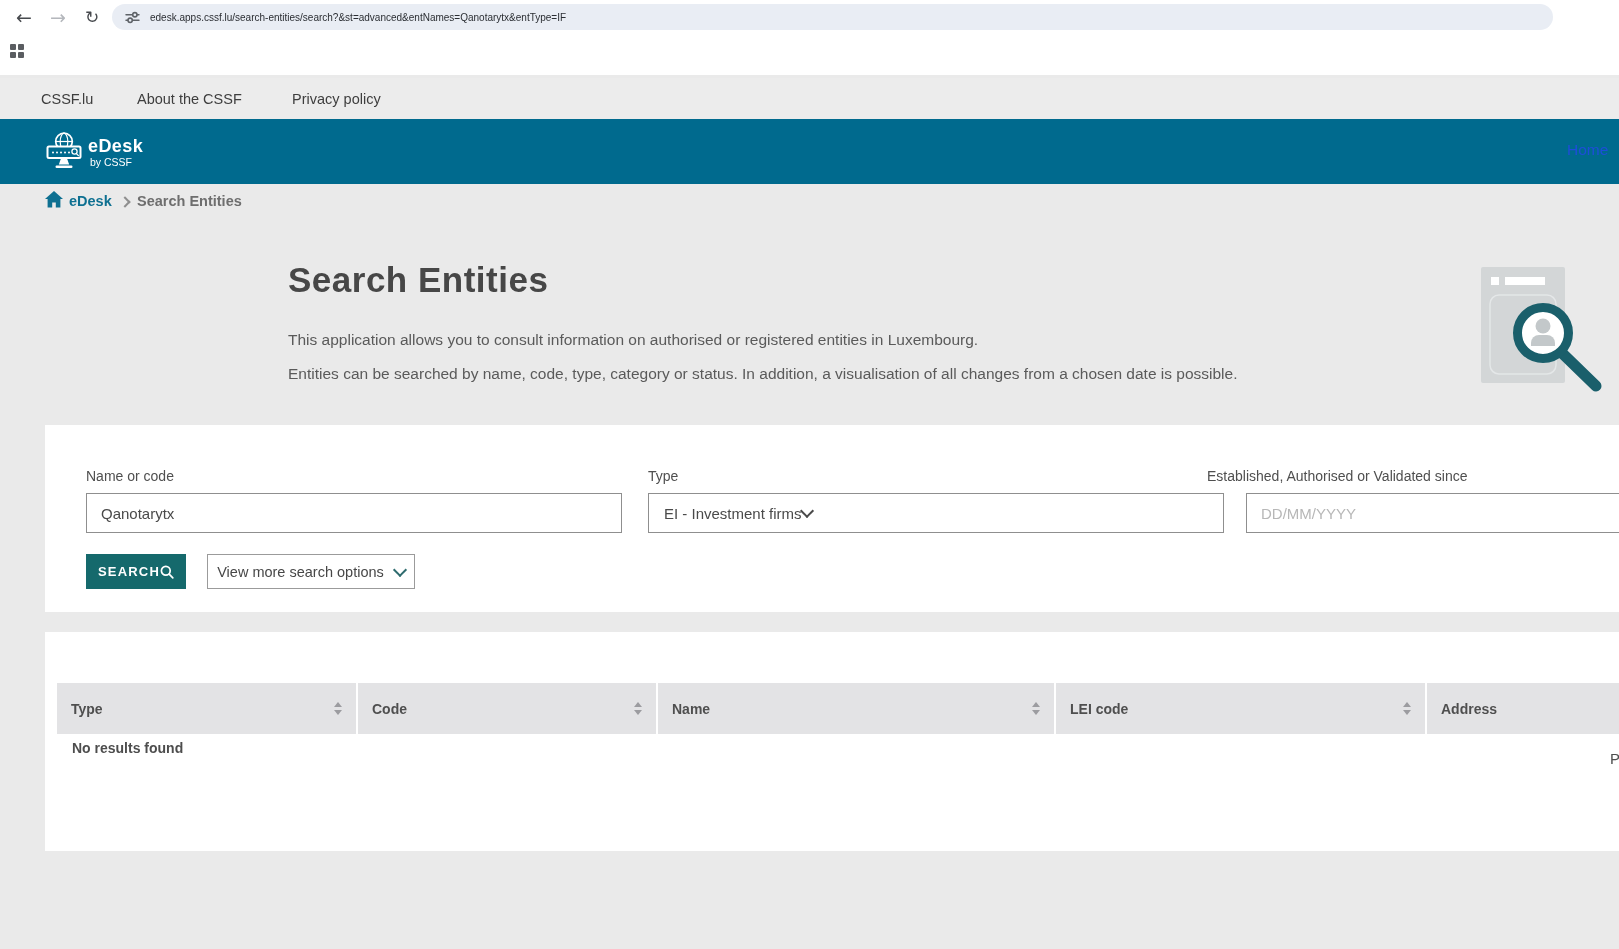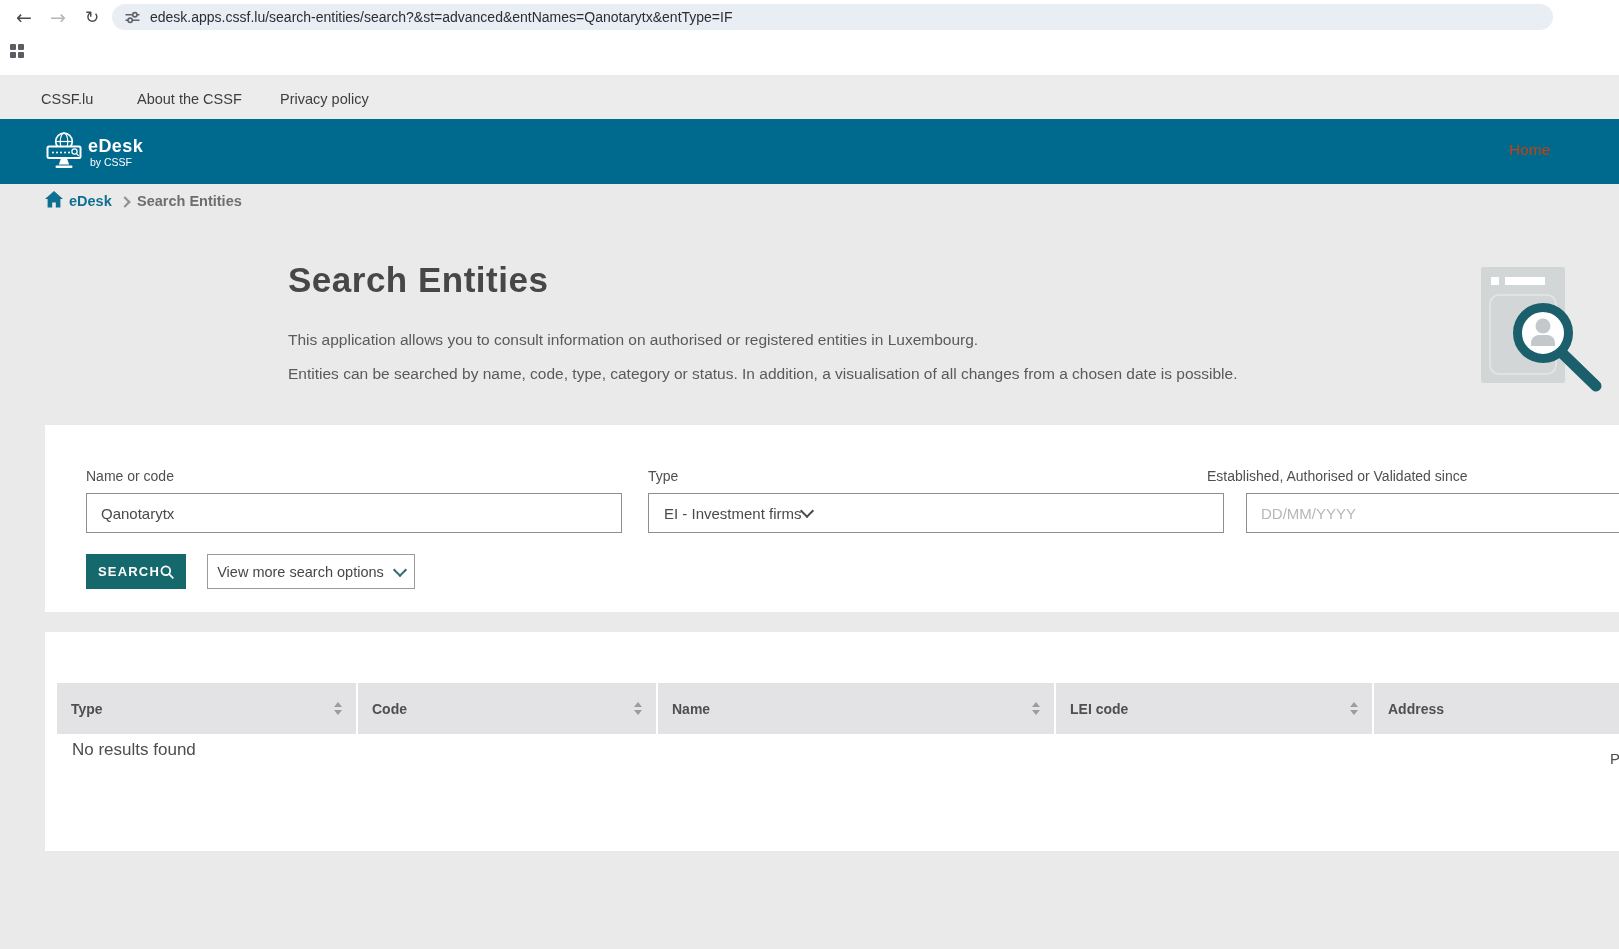--- a/index.html
+++ b/index.html
@@ -9,38 +9,38 @@
   
   .chrome{position:absolute;left:0;top:0;width:1619px;height:75px;background:#ffffff;}
   .nav-btn{position:absolute;top:3px;width:28px;height:28px;display:flex;align-items:center;justify-content:center;
            font-family:"DejaVu Sans",sans-serif;font-size:19px;color:#474a4e;cursor:pointer;}
   #btn-back{left:10px;}
   #btn-forward{left:44px;color:#b4b7bc;}
   #btn-reload{left:78px;font-size:17px;}
   .url-pill{position:absolute;left:112px;top:4px;width:1441px;height:26px;border-radius:13px;background:#e9edf4;
             display:flex;align-items:center;}
   .tune-icon{margin-left:13px;width:15px;height:15px;flex:0 0 auto;}
-  .url-text{margin-left:10px;font-size:14px;color:#2b2e33;white-space:nowrap;}
+  .url-text{margin-left:10px;font-size:10px;color:#2b2e33;white-space:nowrap;}
   .grid-icon{position:absolute;left:10px;top:44px;width:16px;height:16px;display:grid;
              grid-template-columns:6px 6px;grid-template-rows:6px 6px;gap:2px;}
   .grid-icon span{background:#5a5d61;border-radius:1px;}
 
   
   .util-nav{position:absolute;left:0;top:78px;width:1619px;height:41px;background:#ececec;}
   .util-link{position:absolute;top:13px;font-size:14.5px;color:#3e3e3e;cursor:pointer;}
   #ulink-0{left:41px;}
   #ulink-1{left:137px;}
-  #ulink-2{left:280px;}
+  #ulink-2{left:292px;}
 
   
   .teal-bar{position:absolute;left:0;top:119px;width:1619px;height:65px;background:#006a8e;}
   .logo-icon{position:absolute;left:44px;top:132px;}
   .logo-title{position:absolute;left:88px;top:136px;font-size:18px;font-weight:bold;color:#fff;letter-spacing:.4px;}
   .logo-sub{position:absolute;left:90px;top:156px;font-size:10.5px;color:#fff;}
-  .home-link{position:absolute;left:1509px;top:141px;font-size:15.5px;color:#c2410c;cursor:pointer;}
+  .home-link{position:absolute;left:1567px;top:141px;font-size:15.5px;color:#1d4ed8;cursor:pointer;}
 
   
   .crumb-home{position:absolute;left:45px;top:191px;cursor:pointer;}
   .crumb-root{position:absolute;left:69px;top:193px;font-size:14.5px;font-weight:bold;color:#0e7091;cursor:pointer;}
   .crumb-chevron{position:absolute;left:121px;top:198px;width:6px;height:6px;
                  border-right:2px solid #8f8f8f;border-bottom:2px solid #8f8f8f;transform:rotate(-45deg);}
   .crumb-current{position:absolute;left:137px;top:193px;font-size:14.5px;font-weight:bold;color:#6e6e6e;}
 
   
   .intro-title{position:absolute;left:288px;top:260px;font-size:35px;font-weight:bold;color:#474747;letter-spacing:.5px;}
@@ -77,26 +77,26 @@
             display:flex;align-items:center;justify-content:center;gap:11px;cursor:pointer;}
   .btn-more .chev-down{border-color:#2e6b6e;margin-top:-4px;}
 
   
   .thead{position:absolute;left:57px;top:683px;height:51px;display:flex;gap:2px;}
   .th{background:#e3e3e5;display:flex;align-items:center;box-sizing:border-box;padding:0 14px;
       font-size:14px;font-weight:bold;color:#4f4f4f;cursor:pointer;}
   .th-type{width:299px;}
   .th-code{width:298px;}
   .th-name{width:396px;}
-  .th-lei{width:316px;}
+  .th-lei{width:369px;}
   .th-address{width:360px;}
   .sort{margin-left:auto;display:flex;flex-direction:column;align-items:center;gap:3px;}
   .tri-up{width:0;height:0;border-left:4px solid transparent;border-right:4px solid transparent;border-bottom:5px solid #9c9ca0;}
   .tri-down{width:0;height:0;border-left:4px solid transparent;border-right:4px solid transparent;border-top:5px solid #9c9ca0;}
-  .no-results{position:absolute;left:72px;top:740px;font-size:17px;color:#4d4d4d;}
+  .no-results{position:absolute;left:72px;top:740px;font-size:14px;color:#4d4d4d;font-weight:bold;}
   .pag-clip{position:absolute;left:1610px;top:750px;font-size:15px;color:#4d4d4d;}
 </style>
 </head>
 <body>
 
 <div id="canvas">
 
   <div class="chrome">
     <div class="nav-btn" id="btn-back">←</div>
     <div class="nav-btn" id="btn-forward">→</div>

